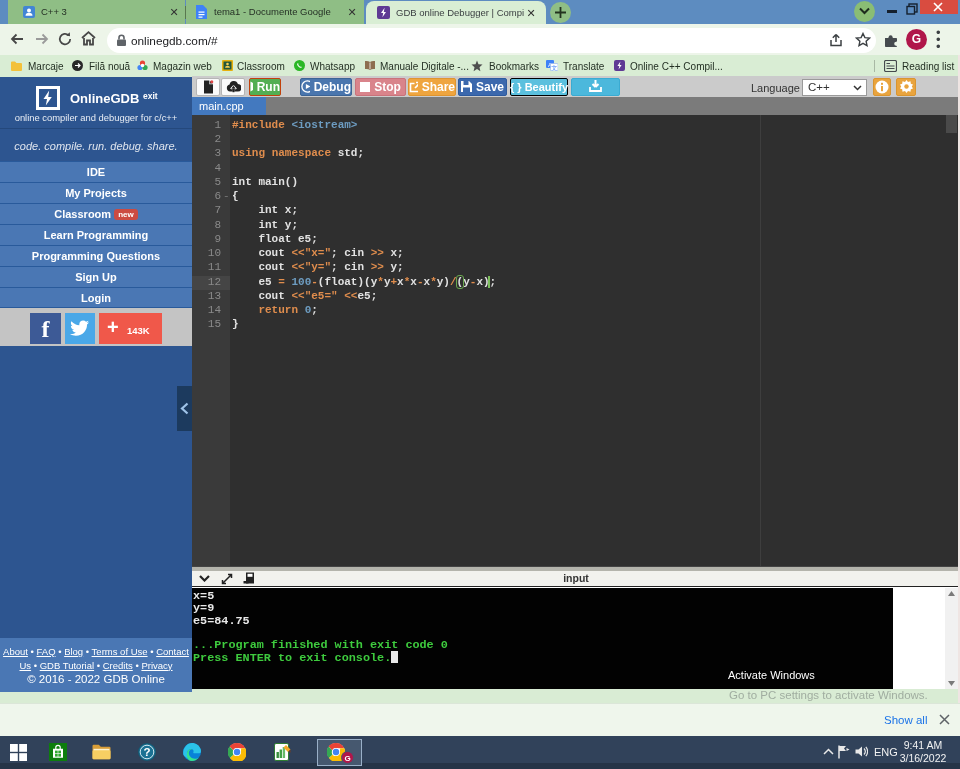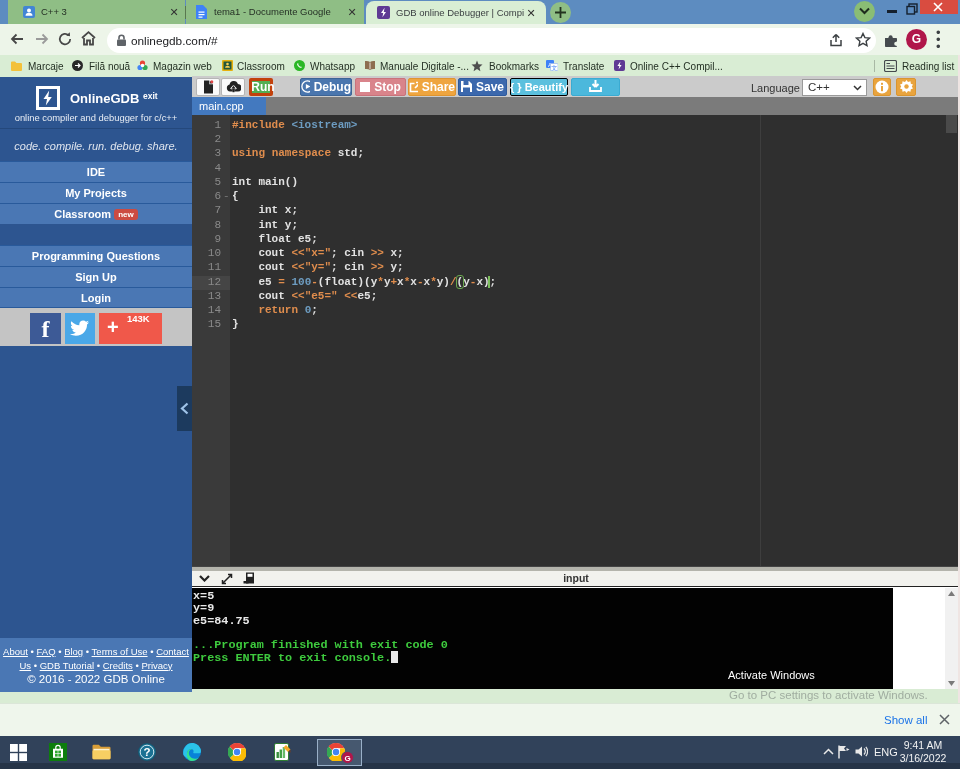--- a/index.html
+++ b/index.html
@@ -191,21 +191,21 @@
       </div>
     <div class="tbtn" style="left:29px;width:24px;background:#fafafa;border:1px solid #b5b5b5;">
         <svg width="15" height="13">
           <path d="M4 11.5 A3.5 3.5 0 0 1 3.6 4.6 A4.3 4.3 0 0 1 11.9 3.9 A3.4 3.4 0 0 1 11.5 11.5 Z" fill="#222"></path>
           <path d="M7.5 12.5 V7 M7.5 6 L4.8 9 M7.5 6 L10.2 9" stroke="#fafafa" stroke-width="1.6" fill="none"></path>
           <path d="M7.5 5.2 L10.4 8.6 H4.6 Z" fill="#fafafa"></path>
           <path d="M7.5 5.8 L9.7 8.4 H5.3 Z" fill="#222"></path>
           <rect x="6.5" y="8.4" width="2" height="3.8" fill="#222"></rect>
         </svg>
       </div>
-    <div class="tbtn" style="left:57px;width:24px;background:#53ae53;border:3px solid #c2410c;"><svg width="9" height="11">
+    <div class="tbtn" style="left:57px;width:32px;background:#53ae53;border:1px solid #c2410c;"><svg width="9" height="11">
           <path d="M0.5 0.5 L8.5 5.5 L0.5 10.5 Z" fill="#fff"></path>
         </svg>Run</div>
     <div class="tbtn" style="left:108px;width:52px;background:#4a76ae;border:1px solid #3c6496;"><svg width="13" height="13">
           <circle cx="6.5" cy="6.5" r="5.6" stroke="#fff" stroke-width="1.3" fill="none"></circle>
           <path d="M4.9 4.1 L9.4 6.5 L4.9 8.9 Z" fill="#fff"></path>
         </svg>Debug</div>
     <div class="tbtn" style="left:163px;width:51px;background:#d9848b;border:1px solid #c9737b;"><svg width="10" height="10">
           <rect width="10" height="10" fill="#fff"></rect>
         </svg>Stop</div>
     <div class="tbtn" style="left:216px;width:48px;background:#efa53f;border:1px solid #df9530;"><svg width="12" height="12">
@@ -287,33 +287,34 @@
         <rect x="1.5" y="1.5" width="21" height="21" fill="none" stroke="#fff" stroke-width="3"></rect>
         <path d="M13.2 4.5 L7.5 13 H11 L9.8 19.5 L15.8 11 H12.2 Z" fill="#fff"></path>
       </svg>
     <div style="position:absolute;left:70px;top:14px;font-size:13px;font-weight:bold;color:#fff;">OnlineGDB <span style="font-size:8.5px;position:relative;top:-4px;">exit</span></div>
     <div style="position:absolute;left:0;top:35px;width:192px;text-align:center;font-size:9.4px;color:#e8edf4;">online compiler and debugger for c/c++</div>
     <div style="position:absolute;left:0;top:51px;width:192px;height:1px;background:#24487c;"></div>
     <div style="position:absolute;left:0;top:63px;width:192px;text-align:center;font-size:11px;font-style:italic;color:#dfe5ee;">code. compile. run. debug. share.</div>
     <div class="menuitem" style="top:84px;">IDE</div>
     <div class="menuitem" style="top:105px;">My Projects</div>
     <div class="menuitem" style="top:126px;">Classroom <span style="display:inline-block;background:#cc4b42;border-radius:3px;font-size:8px;padding:0 4px;height:11px;line-height:11px;position:relative;top:-1px;">new</span></div>
+    <div class="menuitem" style="top:147px;">Learn Programming</div>
     <div class="menuitem" style="top:168px;">Programming Questions</div>
     <div class="menuitem" style="top:189px;">Sign Up</div>
     <div class="menuitem" style="top:210px;border-bottom:1px solid #295a9b;">Login</div>
     <div style="position:absolute;left:0;top:231px;width:192px;height:38px;background:#c4c4c4;">
       <div style="position:absolute;left:30px;top:5px;width:31px;height:31px;background:#3d5a96;">
           <div style="color:#fff;font-size:24px;font-weight:bold;text-align:center;font-family:'Liberation Serif',serif;margin-top:3px;">f</div>
         </div>
       <div style="position:absolute;left:65px;top:5px;width:30px;height:31px;background:#4aa8e8;"><svg width="20" height="16" style="margin:7px 0 0 5px">
             <path d="M19 2.3 C18.3 2.6 17.6 2.8 16.8 2.9 C17.6 2.4 18.2 1.7 18.5 0.8 C17.7 1.2 16.9 1.6 16 1.7 C15.3 0.9 14.3 0.5 13.2 0.5 C11 0.5 9.3 2.2 9.3 4.4 C9.3 4.7 9.3 5 9.4 5.2 C6.2 5.1 3.3 3.5 1.4 1.2 C1 1.8 0.9 2.4 0.9 3.1 C0.9 4.4 1.5 5.6 2.6 6.3 C2 6.3 1.4 6.1 0.9 5.8 L0.9 5.9 C0.9 7.8 2.2 9.4 4 9.7 C3.7 9.8 3.3 9.9 2.9 9.9 C2.7 9.9 2.4 9.9 2.2 9.8 C2.7 11.4 4.1 12.5 5.8 12.5 C4.5 13.5 2.8 14.1 1 14.1 C0.7 14.1 0.3 14.1 0 14 C1.7 15.1 3.7 15.7 5.9 15.7 C13.1 15.7 17 9.9 17 4.9 L17 4.4 C17.8 3.8 18.5 3.1 19 2.3 Z" fill="#fff"></path>
           </svg></div>
       <div style="position:absolute;left:99px;top:5px;width:63px;height:31px;background:#f0584a;color:#fff;">
           <span style="font-size:20px;font-weight:bold;position:absolute;left:8px;top:3px;">+</span>
-          <span style="font-size:9.5px;font-weight:bold;position:absolute;left:28px;top:0;">143K</span>
+          <span style="font-size:9.5px;font-weight:bold;position:absolute;left:28px;top:12px;">143K</span>
         </div>
     </div>
     <div style="position:absolute;left:0;top:561px;width:192px;height:54px;background:#4a77b4;color:#fff;font-size:9.5px;text-align:center;line-height:13.5px;padding-top:7px;">
       <span style="text-decoration:underline;">About</span> • <span style="text-decoration:underline;">FAQ</span> • <span style="text-decoration:underline;">Blog</span> • <span style="text-decoration:underline;">Terms of Use</span> • <span style="text-decoration:underline;">Contact Us</span> • <span style="text-decoration:underline;">GDB Tutorial</span> • <span style="text-decoration:underline;">Credits</span> • <span style="text-decoration:underline;">Privacy</span>
       <div style="font-size:11.5px;margin-top:1px;">© 2016 - 2022 GDB Online</div>
     </div>
     <div style="position:absolute;left:177px;top:309px;width:15px;height:45px;background:#1c3a5e;"><svg style="margin:16px 0 0 3px" width="9" height="13">
           <path d="M7.5 1.5 L2 6.5 L7.5 11.5" stroke="#9fc3e8" stroke-width="2.2" fill="none"></path>
         </svg></div>
   </div>

